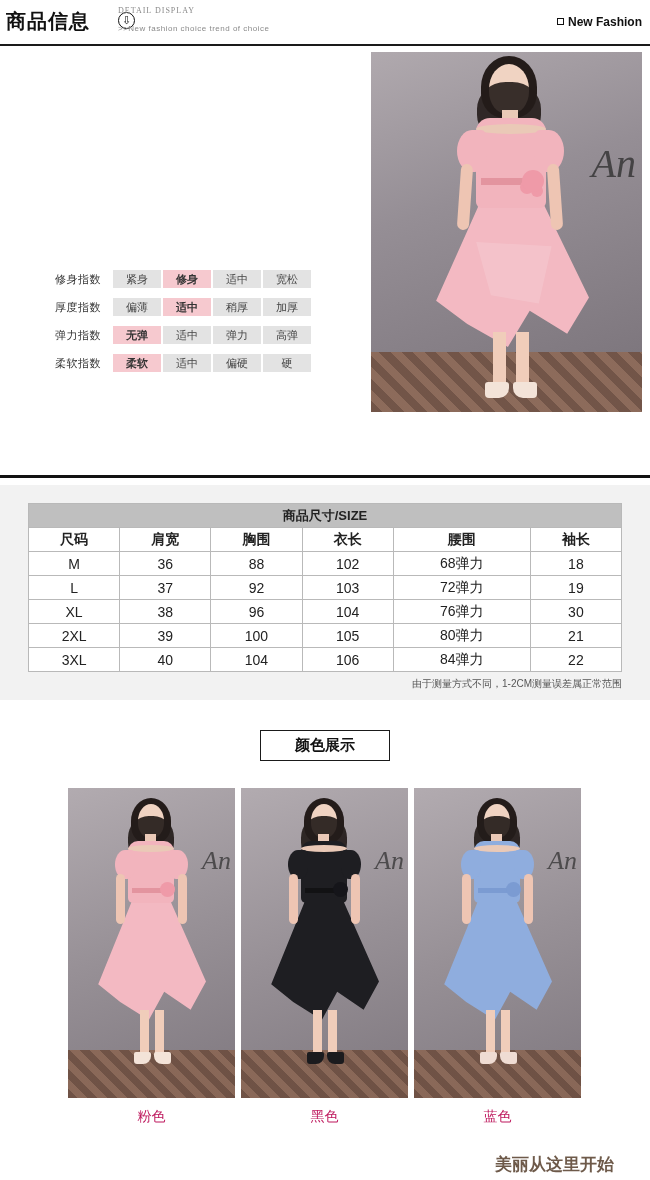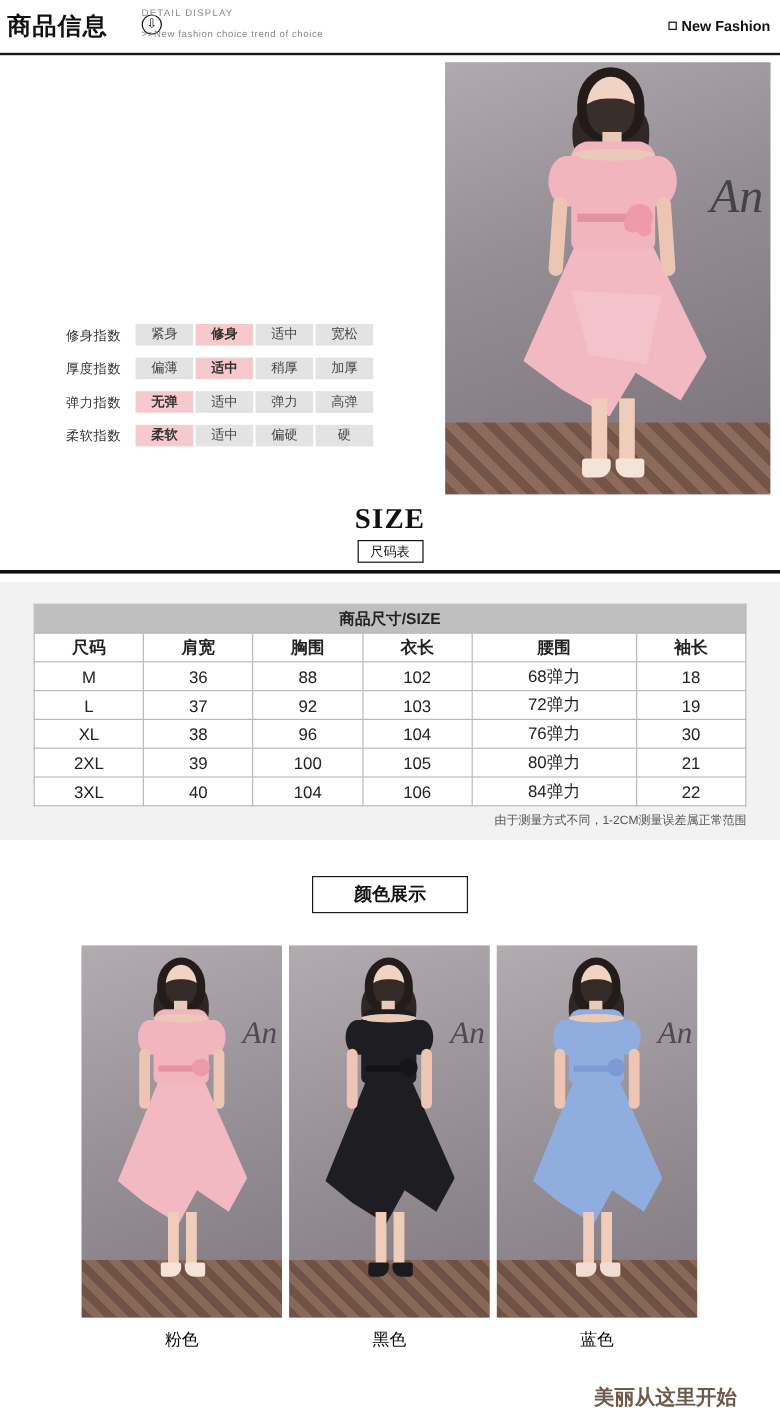--- a/index.html
+++ b/index.html
@@ -28,21 +28,21 @@
     letter-spacing: 1px;
   }
   .hdr-circle {
     position: absolute; left: 118px; top: 12px;
     width: 17px; height: 17px;
     border: 1.5px solid #111; border-radius: 50%;
     font-size: 11px; color: #111; text-align: center; line-height: 15px;
   }
   .hdr-sub1 {
     position: absolute; left: 118px; top: 6px;
-    font-size: 8px; color: #8a8a8a; letter-spacing: 1px;
+    font-size: 8px; color: #8a8a8a; letter-spacing: 1px; font-family: Liberation Serif, serif;
   }
   .hdr-sub2 {
     position: absolute; left: 118px; top: 24px;
     font-size: 8px; color: #8a8a8a; letter-spacing: 0.5px;
   }
   .hdr-right {
     position: absolute; right: 8px; top: 15px;
     font-size: 12px; color: #111; font-weight: bold;
   }
   .hdr-right .sq {
@@ -322,21 +322,21 @@
   }
   .ph .shoel {
     position: absolute; left: 66px; top: 264px; width: 17px; height: 12px;
     border-radius: 2px 2px 8px 3px;
   }
   .ph .shoer {
     position: absolute; left: 86px; top: 264px; width: 17px; height: 12px;
     border-radius: 2px 2px 3px 8px;
   }
   .color-label {
-    text-align: center; font-size: 14px; color: #000000; padding-top: 10px;
+    text-align: center; font-size: 14px; color: #be185d; padding-top: 10px;
   }
 
   
   .footer {
     position: absolute; left: 0; bottom: 4px; width: 650px;
     text-align: right; padding-right: 36px;
     font-size: 17px; font-weight: bold; color: #6e5a4a;
   }
 </style>
 </head>
@@ -411,24 +411,20 @@
     <div class="arm-l"></div>
     <div class="arm-r"></div>
     <div class="belt"></div>
     <div class="flower"></div>
     <div class="leg-l"></div>
     <div class="leg-r"></div>
     <div class="shoe-l"></div>
     <div class="shoe-r"></div>
   </div>
 
-  <div class="size-head">
-    <div class="size-word">SIZE</div>
-    <div class="size-box">尺码表</div>
-  </div>
   <div class="size-rule"></div>
 
   <div class="table-wrap">
     <table class="size-table">
       <tbody>
           <tr class="caption">
         <td colspan="6">商品尺寸/SIZE</td>
       </tr>
       <tr class="head">
         <td>尺码</td>

